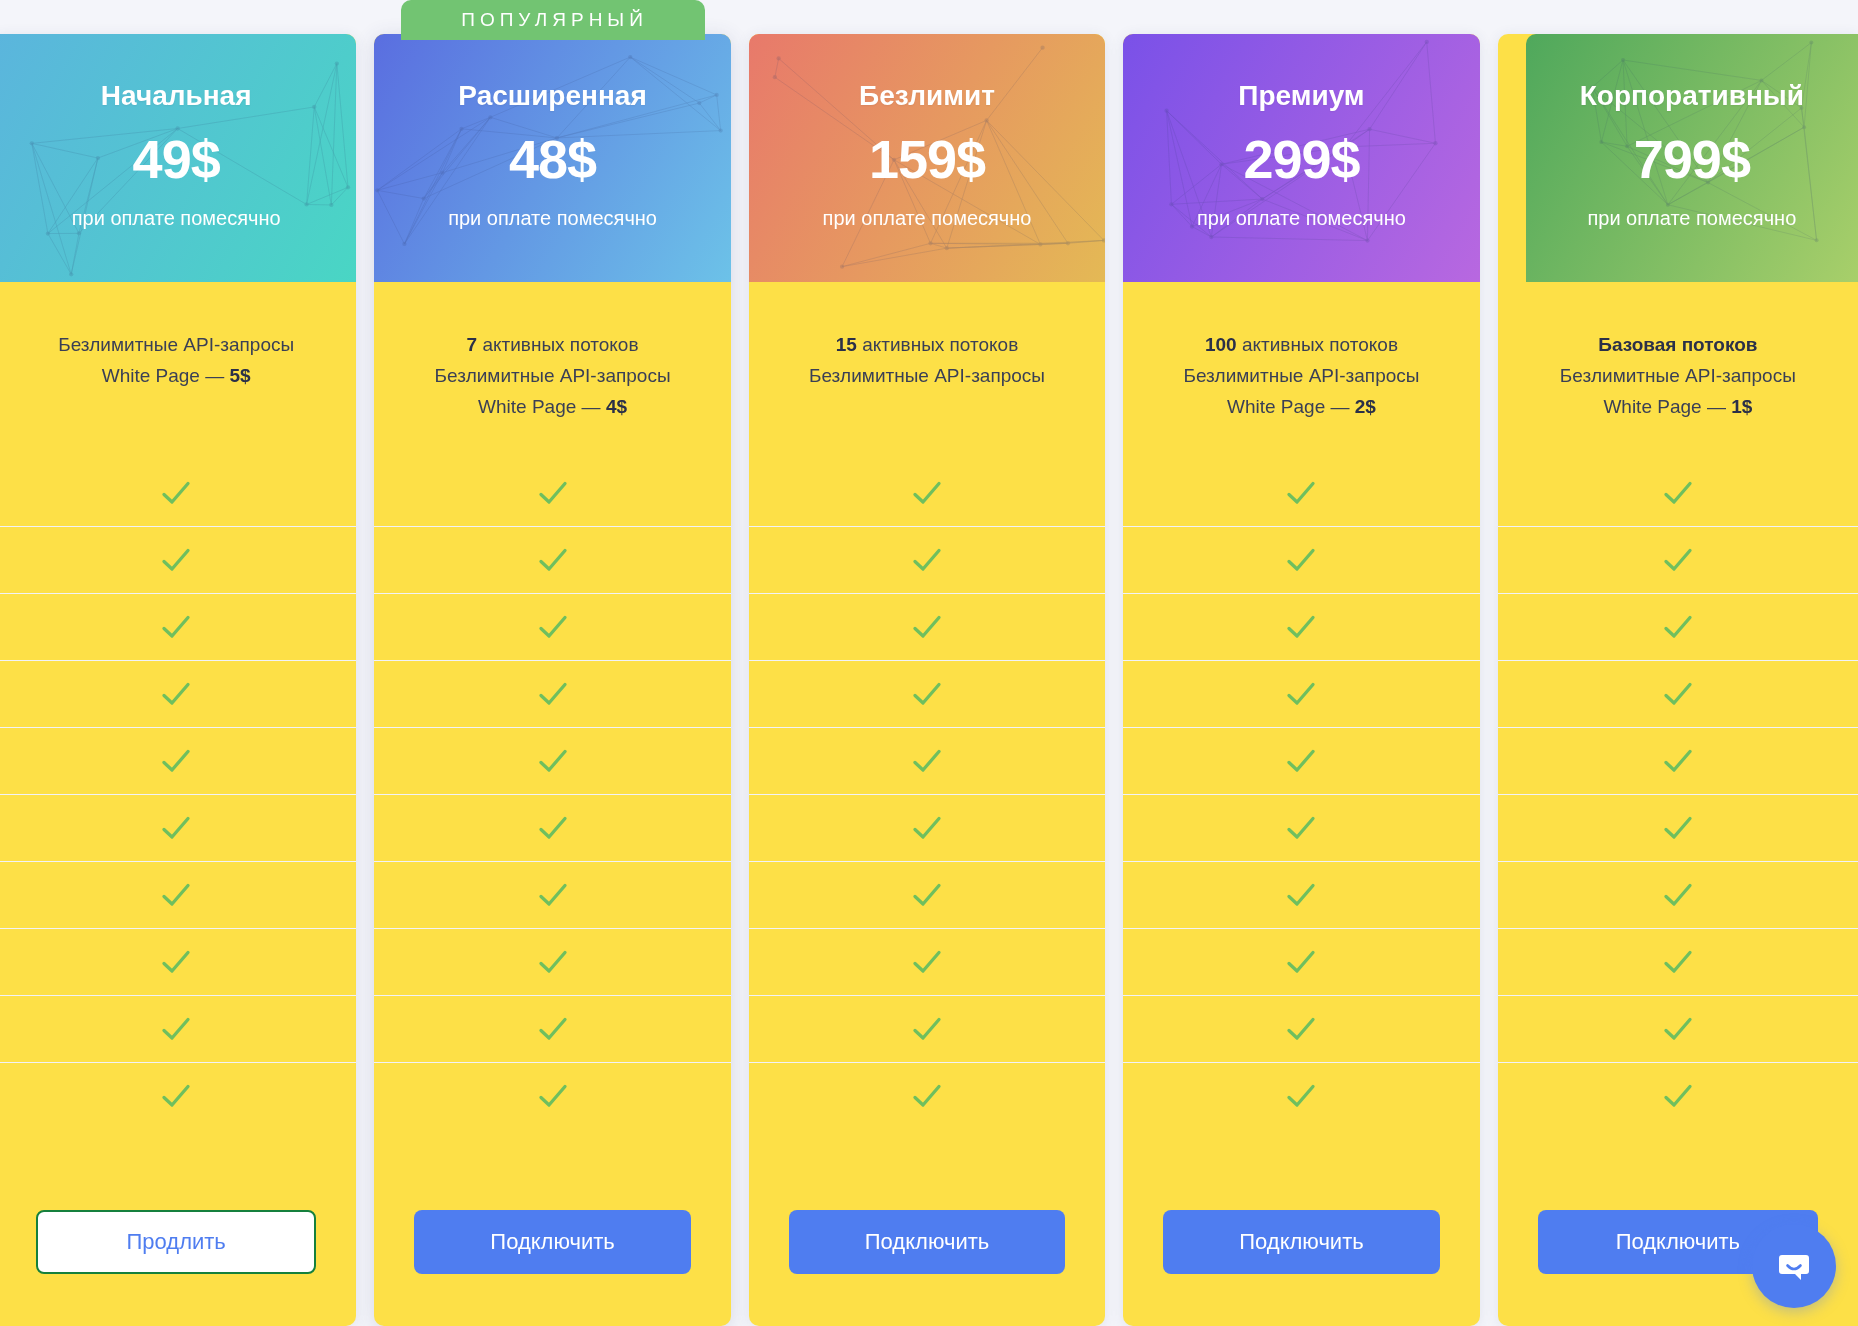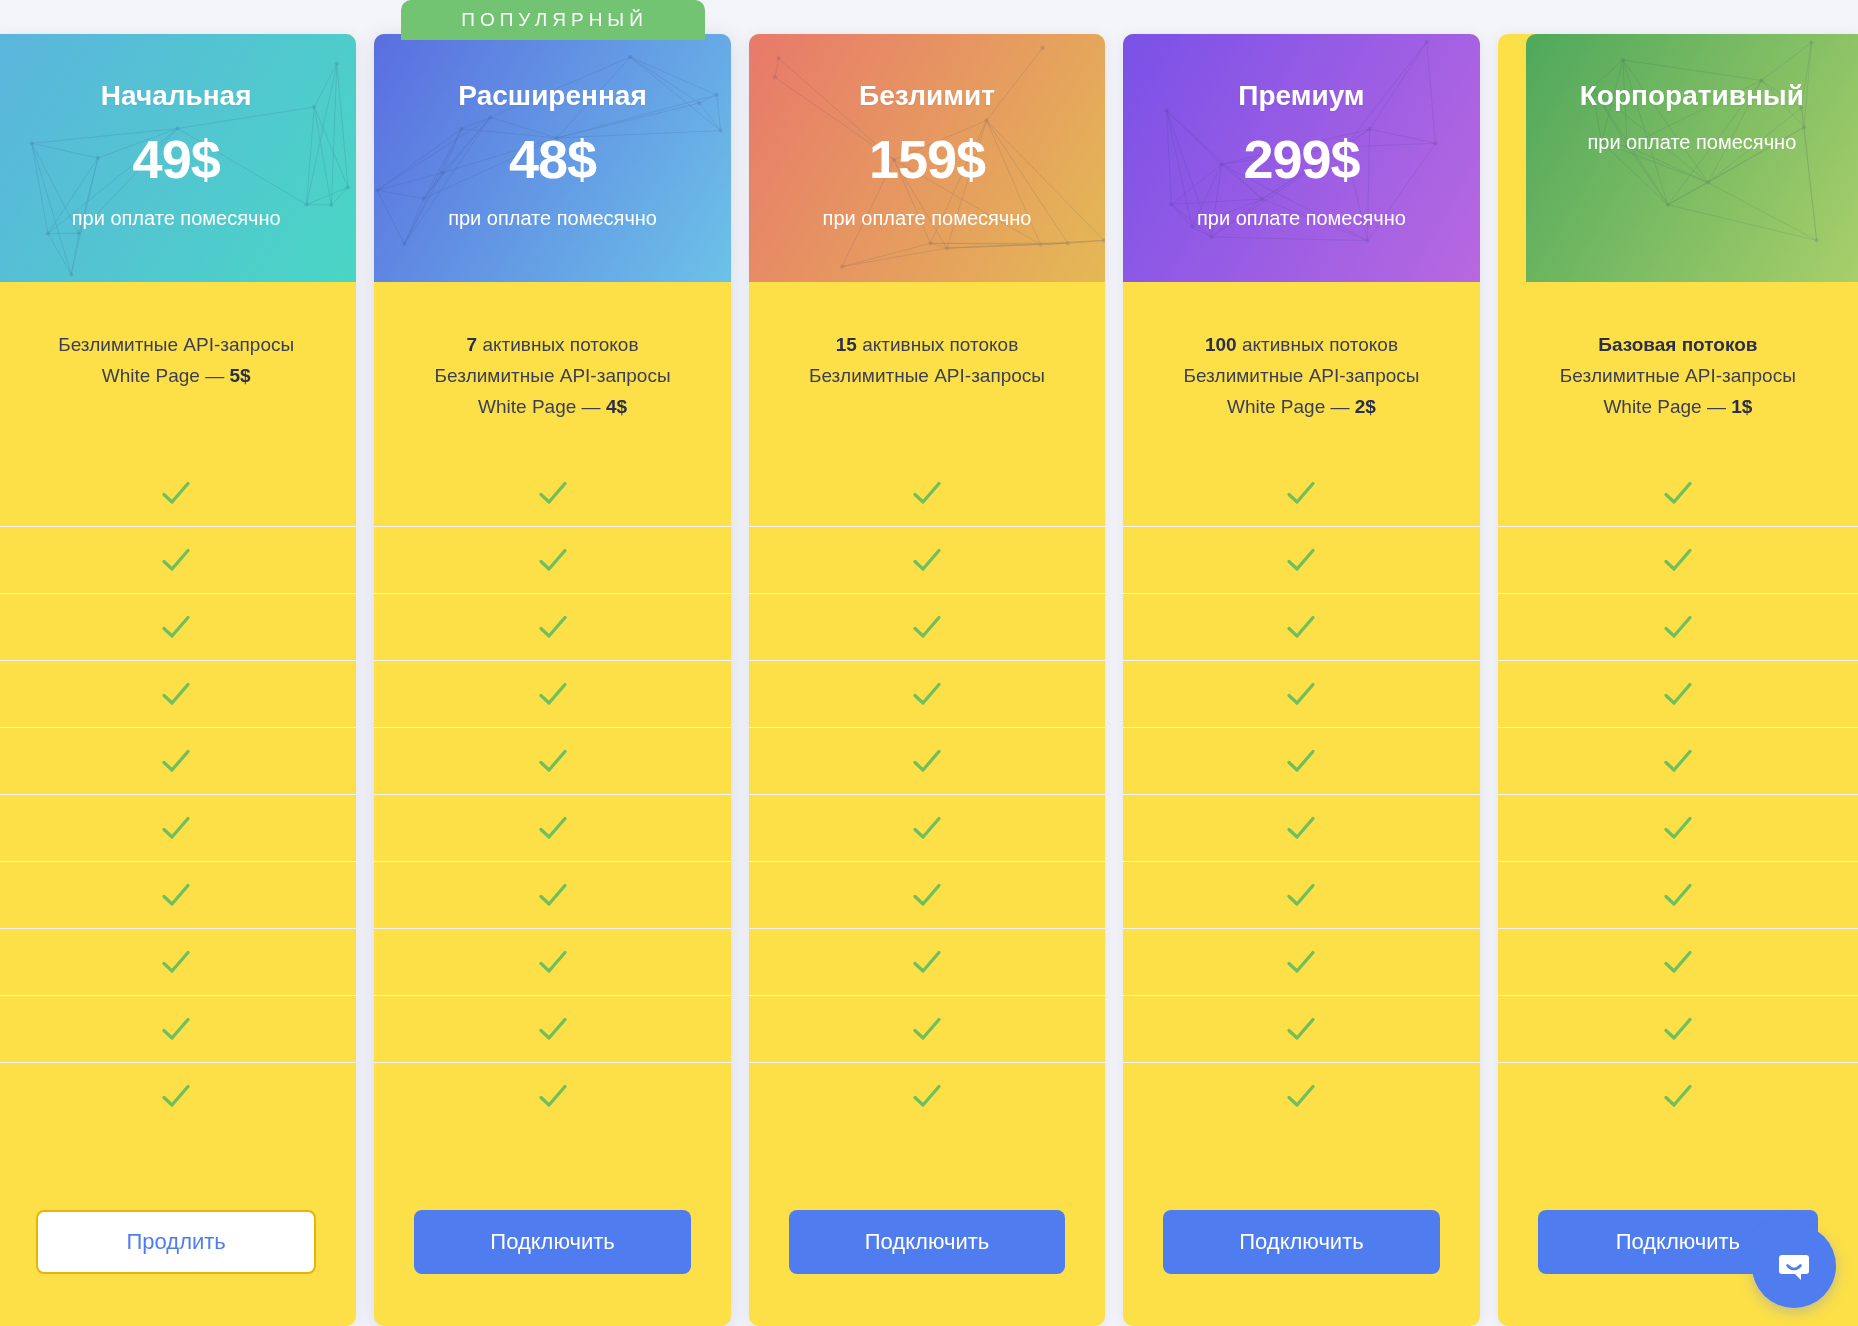--- a/index.html
+++ b/index.html
@@ -110,21 +110,21 @@
   }
   .btn{
     width:100%;height:64px;border-radius:8px;
     font-size:22px;font-weight:400;
     display:flex;align-items:center;justify-content:center;
     cursor:pointer;box-sizing:border-box;
     border:none;
     font-family:"Liberation Sans","DejaVu Sans",sans-serif;
   }
   .btn.filled{background:#4f7df0;color:#fff;}
-  .btn.outline{background:#fff;color:#4f7df0;border:2px solid #eab308;}
+  .btn.outline{background:#fff;color:#4f7df0;border:2px solid #15803d;}
 
   .chat{
     position:absolute;right:22px;bottom:18px;
     width:84px;height:84px;border-radius:50%;
     background:#4f7df0;
     display:flex;align-items:center;justify-content:center;
     box-shadow:0 4px 14px rgba(79,125,240,.35);
     cursor:pointer;z-index:20;
   }
 </style>
@@ -618,20 +618,21 @@
           <circle cx="316.0" cy="9.5" r="2.2" fill="#2b3a6b" opacity="0.55"></circle>
           <circle cx="107.4" cy="28.8" r="2.2" fill="#2b3a6b" opacity="0.55"></circle>
           <circle cx="112.0" cy="124.4" r="2.2" fill="#2b3a6b" opacity="0.55"></circle>
           <circle cx="157.1" cy="189.1" r="2.2" fill="#2b3a6b" opacity="0.55"></circle>
           <circle cx="260.8" cy="51.4" r="2.2" fill="#2b3a6b" opacity="0.55"></circle>
           <circle cx="305.1" cy="81.9" r="2.2" fill="#2b3a6b" opacity="0.55"></circle>
           <circle cx="321.8" cy="228.5" r="2.2" fill="#2b3a6b" opacity="0.55"></circle>
         </svg>
       <div class="inner">
         <div class="plan-name">Корпоративный</div>
+        <div class="plan-price">799$</div>
         <div class="plan-period">при оплате помесячно</div>
       </div>
     </div>
     <div class="features">
       <div><b>Базовая потоков</b></div>
       <div>Безлимитные API-запросы</div>
       <div><span>White Page — </span><b>1$</b></div>
     </div>
     <div class="rows">
         <div class="frow">

